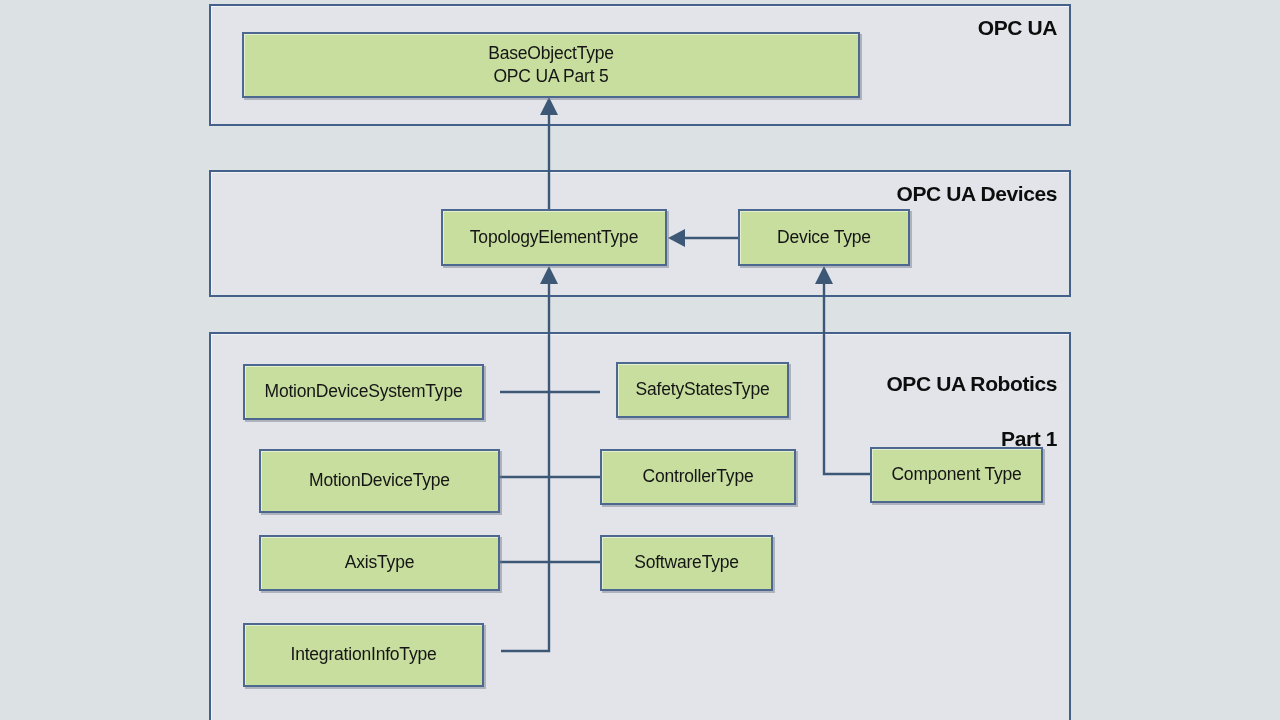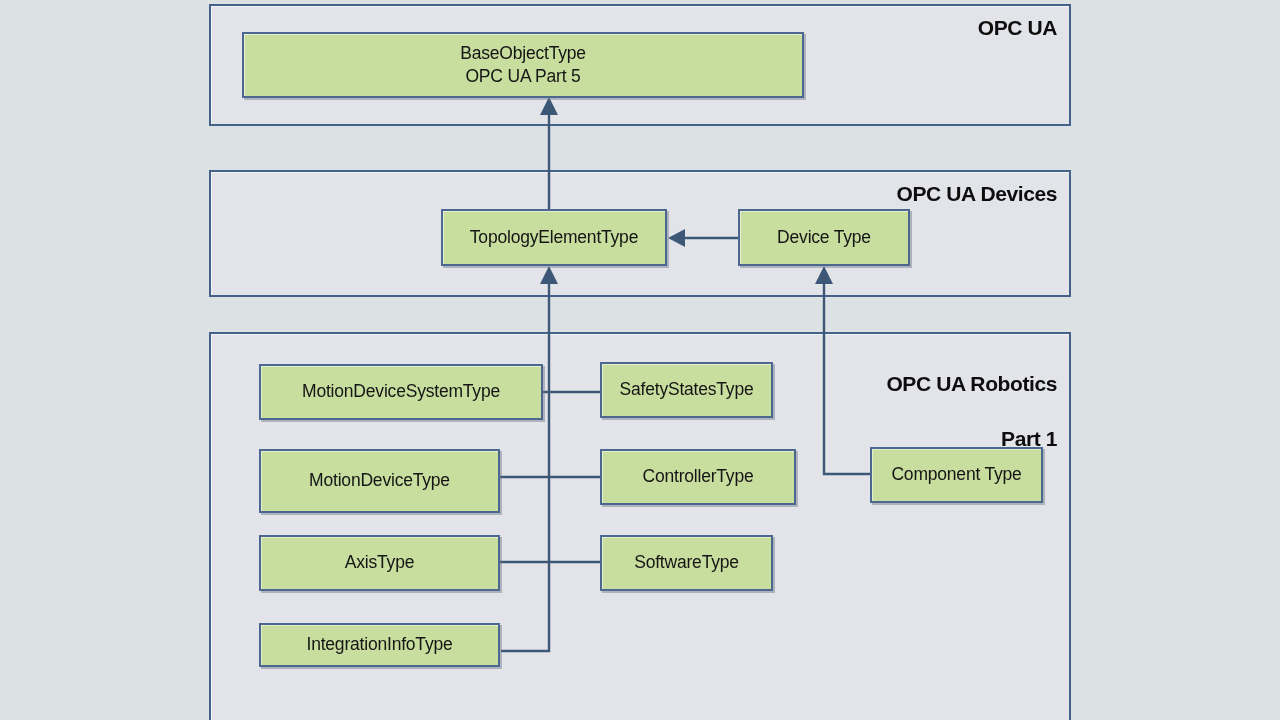--- a/index.html
+++ b/index.html
@@ -46,30 +46,30 @@
   #connectors{position:absolute;left:0;top:0;z-index:2;pointer-events:none;}
   #connectors .ln{stroke:var(--line);stroke-width:2.4;fill:none;}
   #connectors .ah{fill:var(--line);stroke:none;}
 
   
   #sec-opcua   {left:209px;top:4px;  width:862px;height:122px;}
   #sec-devices {left:209px;top:170px;width:862px;height:127px;}
   #sec-robotics{left:209px;top:332px;width:862px;height:424px;}
 
   
-  #node-baseobject  {left:242px;top:32px; width:562px;height:66px;}
+  #node-baseobject  {left:242px;top:32px; width:618px;height:66px;}
   #node-topology    {left:441px;top:209px;width:226px;height:57px;}
   #node-device      {left:738px;top:209px;width:172px;height:57px;}
-  #node-mds         {left:259px;top:364px;width:284px;height:56px;}
-  #node-safety      {left:600px;top:362px;width:173px;height:56px;}
+  #node-mds         {left:243px;top:364px;width:241px;height:56px;}
+  #node-safety      {left:616px;top:362px;width:173px;height:56px;}
   #node-motiondevice{left:259px;top:449px;width:241px;height:64px;}
   #node-controller  {left:600px;top:449px;width:196px;height:56px;}
   #node-axis        {left:259px;top:535px;width:241px;height:56px;}
   #node-software    {left:600px;top:535px;width:173px;height:56px;}
-  #node-integration {left:259px;top:623px;width:241px;height:44px;}
+  #node-integration {left:243px;top:623px;width:241px;height:64px;}
   #node-component   {left:870px;top:447px;width:173px;height:56px;}
 </style>
 </head>
 <body>
 
 <div id="stage">
 
   <div class="section" id="sec-opcua">
     <div class="section-label">OPC UA</div>
   </div>

